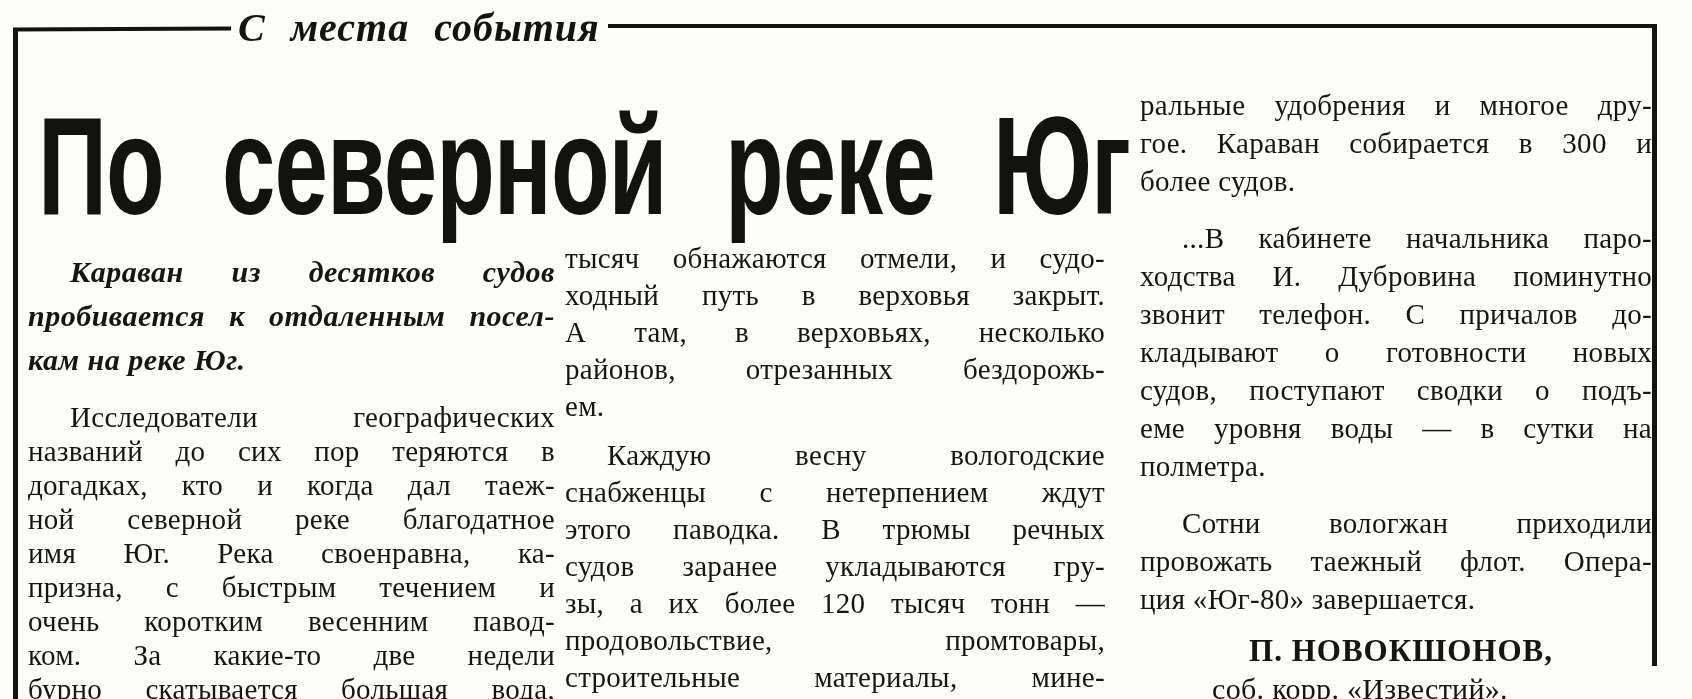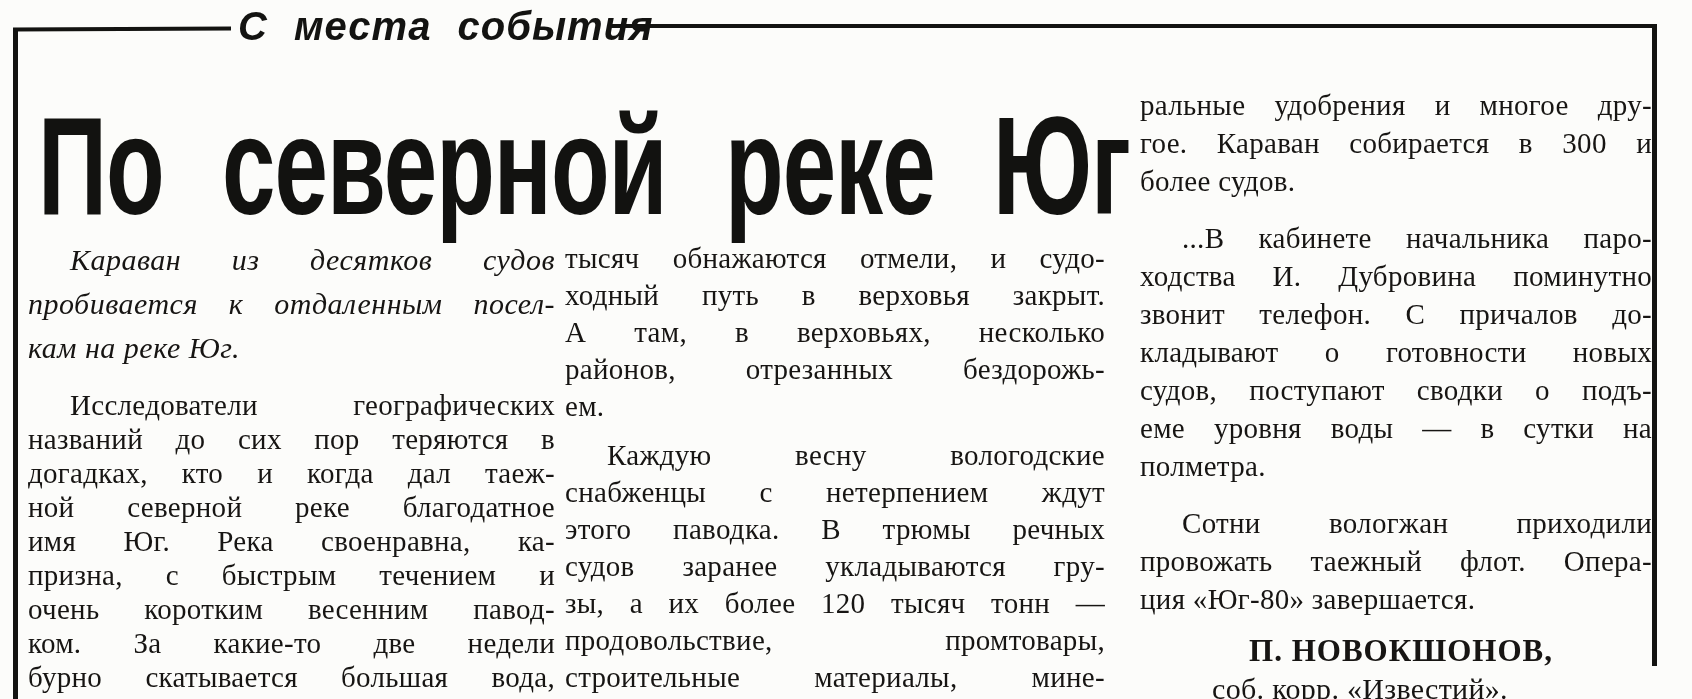--- a/index.html
+++ b/index.html
@@ -25,21 +25,21 @@
   .rule-left   { left: 13px;  top: 28px;  width: 5px;   height: 671px; }
   .rule-right  { left: 1652px; top: 24px; width: 5px;   height: 642px; }
   .rule-top-a  { left: 13px;  top: 27px;  width: 218px; height: 4px; transform: rotate(-0.3deg); }
   .rule-top-b  { left: 608px; top: 24px;  width: 1047px; height: 4px; }
   
   .kicker {
     position: absolute;
     left: 238px;
     top: 4px;
     width: 370px;
-    font-family: Liberation Sans, sans-serif;
+    font-family: Liberation Serif, serif;
     font-weight: 700;
     font-style: italic;
     font-size: 40px;
     letter-spacing: 1px;
     word-spacing: 14px;
     white-space: nowrap;
     color: #131311;
   }
   
   .headline {
@@ -70,24 +70,25 @@
   }
   .col-1 { left: 28px;   top: 238px; width: 527px; line-height: 34px; }
   .col-2 { left: 565px;  top: 240px; width: 540px; line-height: 37px; }
   .col-3 { left: 1140px; top: 86px;  width: 512px; line-height: 38px; }
   .block { margin: 0; }
   .col-1 .block + .block { margin-top: 18px; }
   .col-2 .block + .block { margin-top: 12px; }
   .col-3 .block + .block { margin-top: 19px; }
   .block.lede {
     font-style: italic;
-    font-weight: 400;
+    font-weight: 700;
     font-size: 30px;
     line-height: 44px;
     letter-spacing: 0.5px;
+    margin-top: 12px;
   }
   .line {
     text-align: justify;
     text-align-last: justify;
   }
   .line.last { text-align-last: left; }
   .line.indent { padding-left: 42px; }
   
   .signature { margin-top: 14px; }
   .sig-name {

